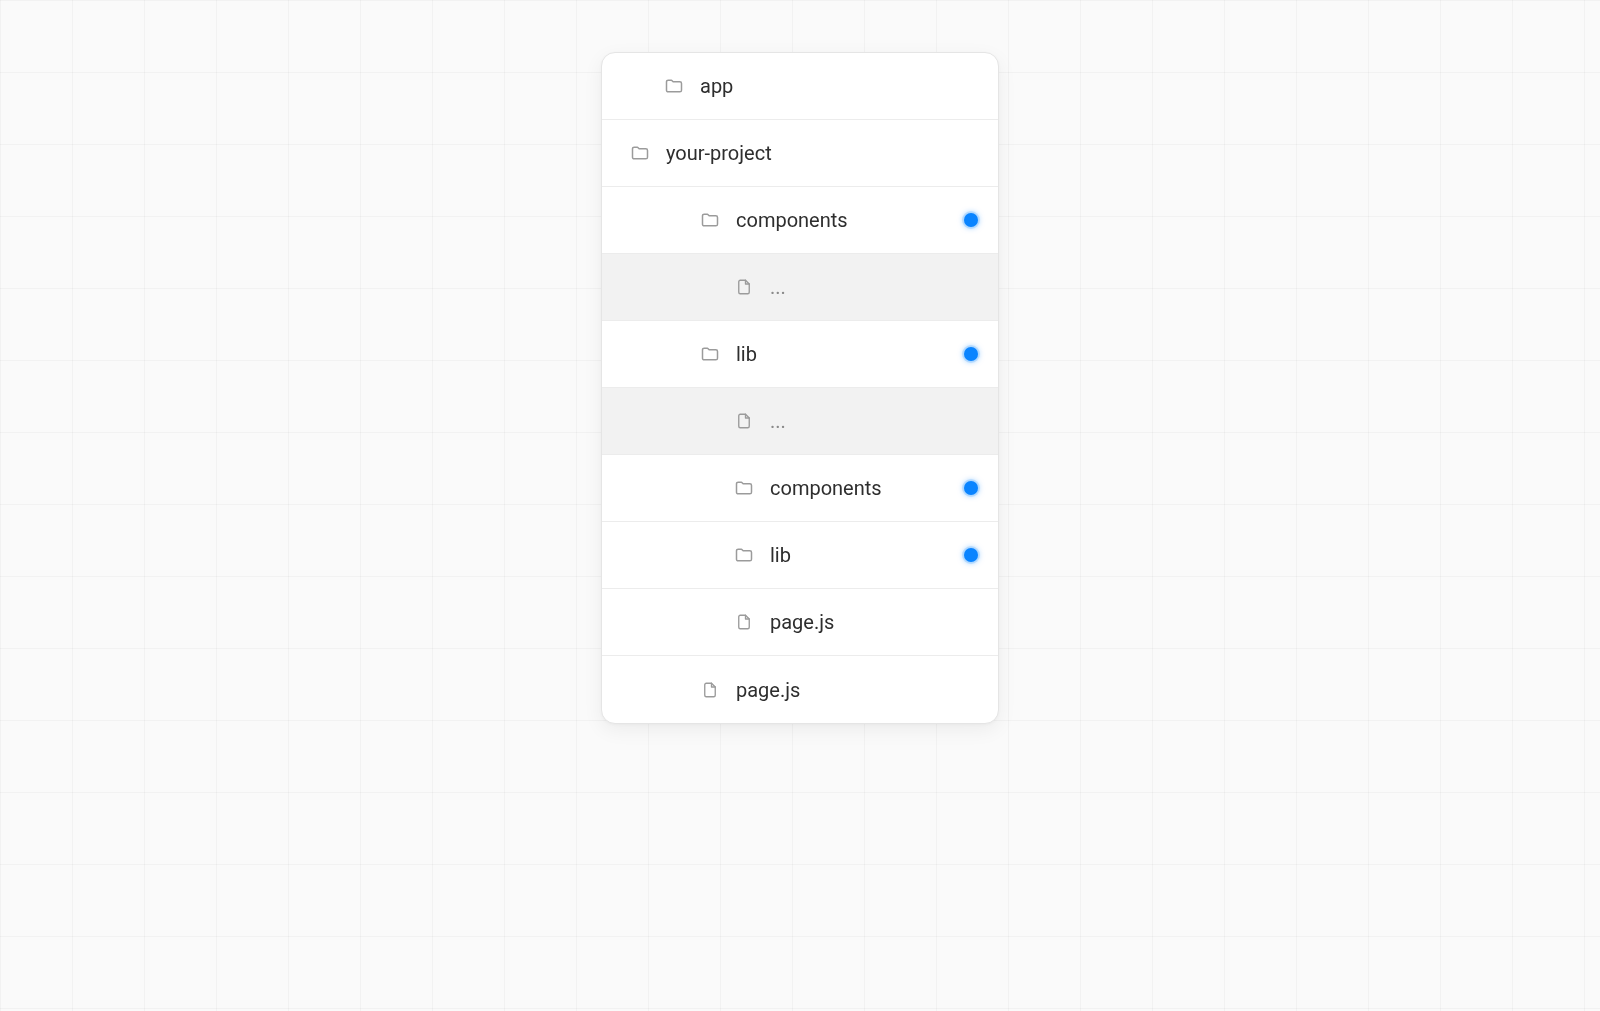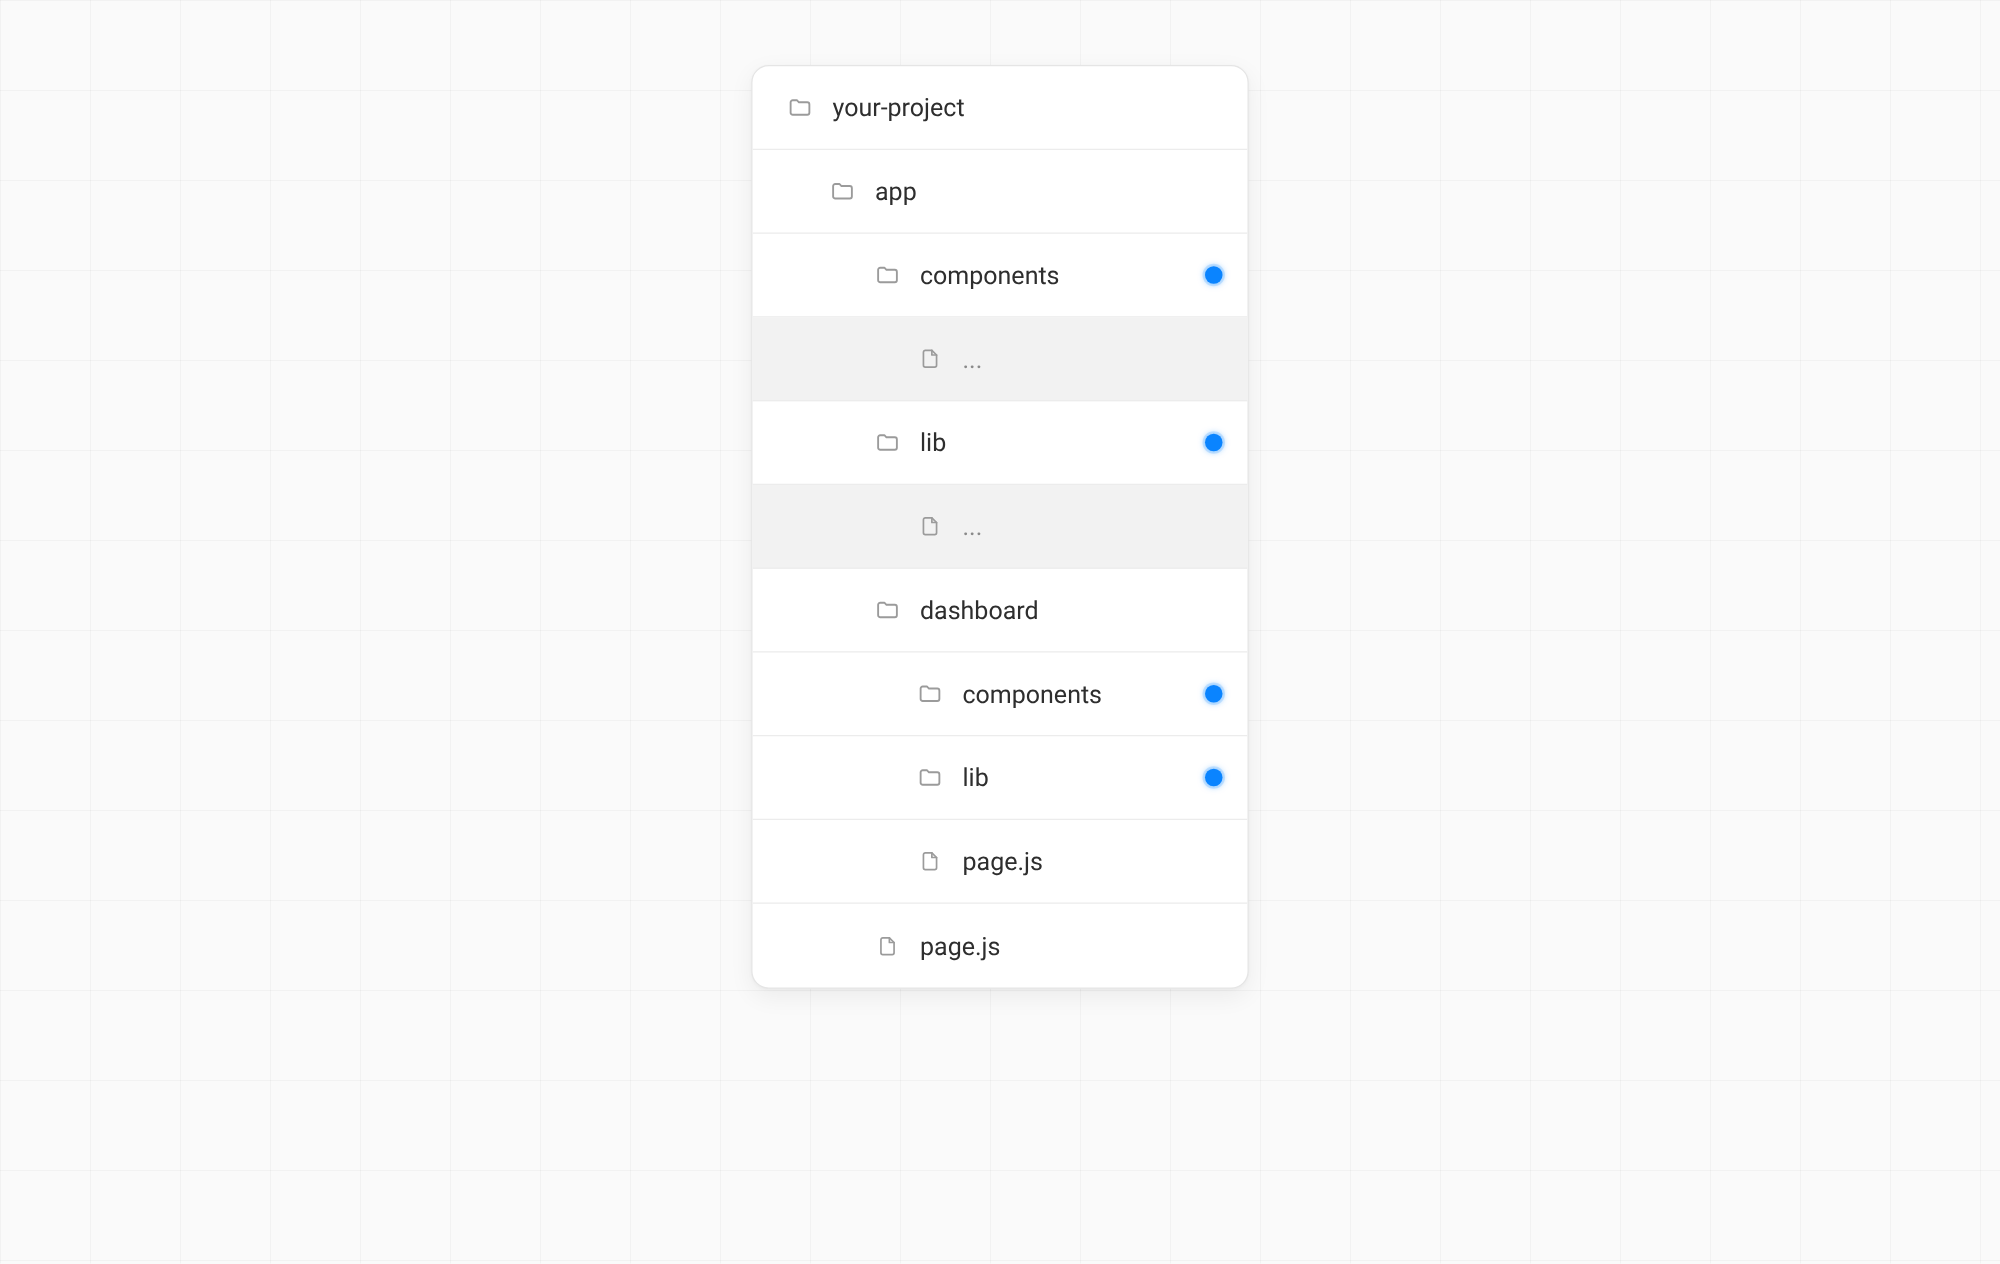--- a/index.html
+++ b/index.html
@@ -70,35 +70,35 @@
     flex: 0 0 auto;
   }
   svg { display: block; }
 </style>
 </head>
 <body>
 
 <div class="grid-bg"></div>
 
 <div class="panel" id="panel">
+    <div class="row" style="padding-left: 60px;">
+      <span class="icon-wrap">
+        <svg xmlns="http://www.w3.org/2000/svg" width="20" height="20" viewBox="0 0 24 24" fill="none" stroke="currentColor" stroke-width="1.8" stroke-linecap="round" stroke-linejoin="round" style="display: block;">
+  <path d="M3 7a2 2 0 0 1 2-2h4l2 2h8a2 2 0 0 1 2 2v8a2 2 0 0 1-2 2H5a2 2 0 0 1-2-2z"></path>
+</svg>
+      </span>
+      <span class="label">app</span>
+    </div>
     <div class="row" style="padding-left: 26px;">
       <span class="icon-wrap">
         <svg xmlns="http://www.w3.org/2000/svg" width="20" height="20" viewBox="0 0 24 24" fill="none" stroke="currentColor" stroke-width="1.8" stroke-linecap="round" stroke-linejoin="round" style="display: block;">
   <path d="M3 7a2 2 0 0 1 2-2h4l2 2h8a2 2 0 0 1 2 2v8a2 2 0 0 1-2 2H5a2 2 0 0 1-2-2z"></path>
 </svg>
       </span>
       <span class="label">your-project</span>
-    </div>
-    <div class="row" style="padding-left: 60px;">
-      <span class="icon-wrap">
-        <svg xmlns="http://www.w3.org/2000/svg" width="20" height="20" viewBox="0 0 24 24" fill="none" stroke="currentColor" stroke-width="1.8" stroke-linecap="round" stroke-linejoin="round" style="display: block;">
-  <path d="M3 7a2 2 0 0 1 2-2h4l2 2h8a2 2 0 0 1 2 2v8a2 2 0 0 1-2 2H5a2 2 0 0 1-2-2z"></path>
-</svg>
-      </span>
-      <span class="label">app</span>
     </div>
     <div class="row" style="padding-left: 96px;">
       <span class="icon-wrap">
         <svg xmlns="http://www.w3.org/2000/svg" width="20" height="20" viewBox="0 0 24 24" fill="none" stroke="currentColor" stroke-width="1.8" stroke-linecap="round" stroke-linejoin="round" style="display: block;">
   <path d="M3 7a2 2 0 0 1 2-2h4l2 2h8a2 2 0 0 1 2 2v8a2 2 0 0 1-2 2H5a2 2 0 0 1-2-2z"></path>
 </svg>
       </span>
       <span class="label bold">components</span>
       <span class="dot"></span>
     </div>
@@ -121,28 +121,20 @@
       <span class="dot"></span>
     </div>
     <div class="row shaded" style="padding-left: 130px;">
       <span class="icon-wrap">
         <svg xmlns="http://www.w3.org/2000/svg" width="18" height="18" viewBox="0 0 24 24" fill="none" stroke="currentColor" stroke-width="1.8" stroke-linecap="round" stroke-linejoin="round" style="display: block;">
   <path d="M14 3H7a2 2 0 0 0-2 2v14a2 2 0 0 0 2 2h10a2 2 0 0 0 2-2V8z"></path>
   <path d="M14 3v5h5"></path>
 </svg>
       </span>
       <span class="label muted">...</span>
-    </div>
-    <div class="row" style="padding-left: 96px;">
-      <span class="icon-wrap">
-        <svg xmlns="http://www.w3.org/2000/svg" width="20" height="20" viewBox="0 0 24 24" fill="none" stroke="currentColor" stroke-width="1.8" stroke-linecap="round" stroke-linejoin="round" style="display: block;">
-  <path d="M3 7a2 2 0 0 1 2-2h4l2 2h8a2 2 0 0 1 2 2v8a2 2 0 0 1-2 2H5a2 2 0 0 1-2-2z"></path>
-</svg>
-      </span>
-      <span class="label">dashboard</span>
     </div>
     <div class="row" style="padding-left: 130px;">
       <span class="icon-wrap">
         <svg xmlns="http://www.w3.org/2000/svg" width="20" height="20" viewBox="0 0 24 24" fill="none" stroke="currentColor" stroke-width="1.8" stroke-linecap="round" stroke-linejoin="round" style="display: block;">
   <path d="M3 7a2 2 0 0 1 2-2h4l2 2h8a2 2 0 0 1 2 2v8a2 2 0 0 1-2 2H5a2 2 0 0 1-2-2z"></path>
 </svg>
       </span>
       <span class="label bold">components</span>
       <span class="dot"></span>
     </div>

